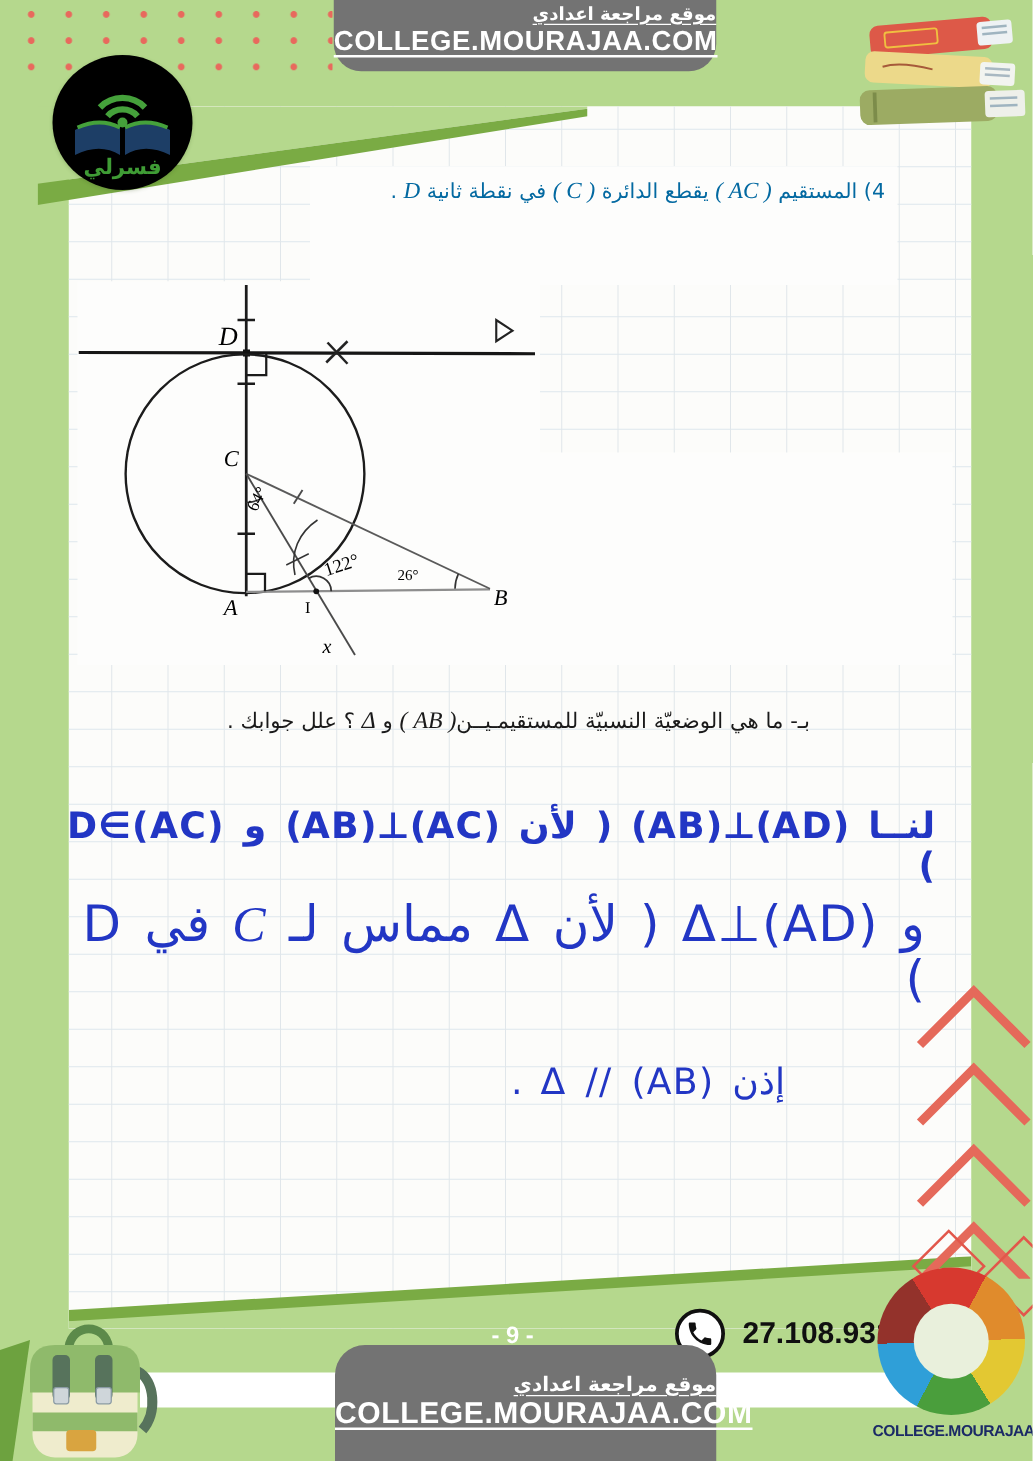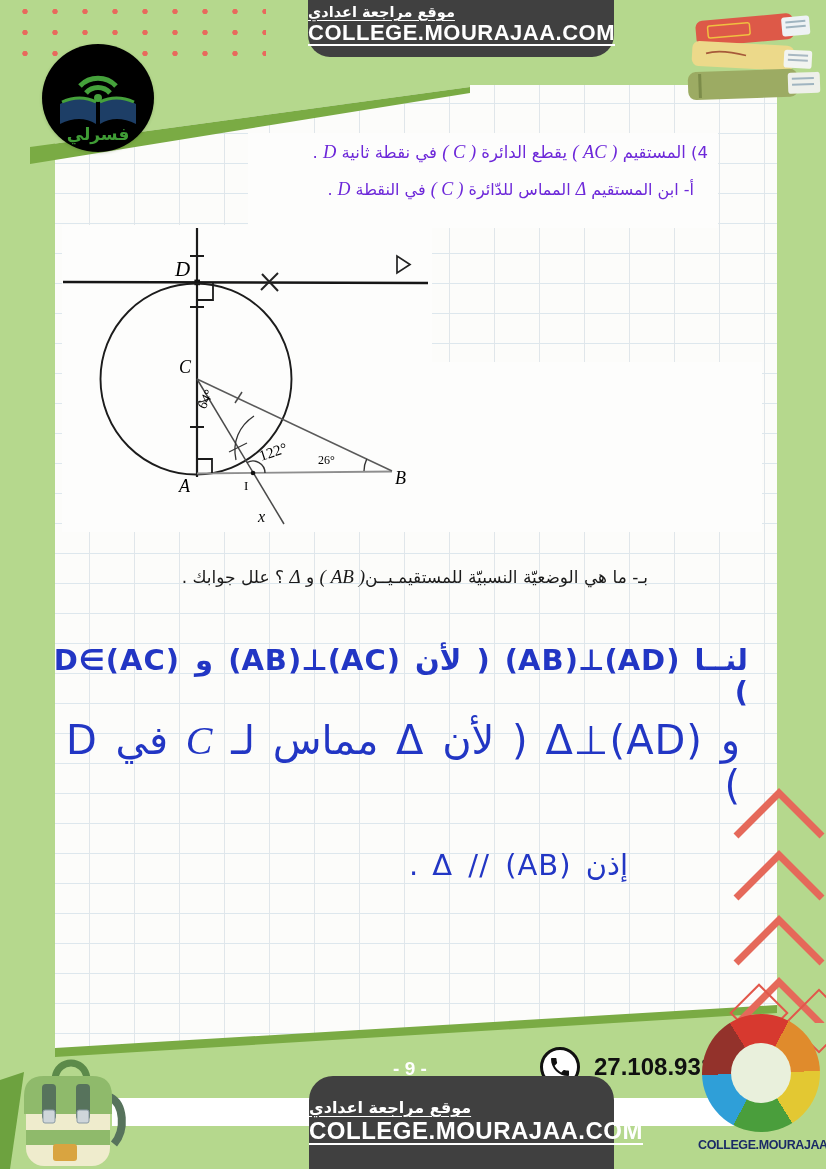--- a/index.html
+++ b/index.html
@@ -11,22 +11,22 @@
   }
   .abs { position:absolute; }
 
   
   .dots {
     left:0; top:0; width:266px; height:58px;
     background-image:radial-gradient(circle, #e8695d 2.4px, transparent 3px);
     background-size:30px 21px; background-position:10px 1px;
   }
   .tab {
-    background:#404040; text-align:left; color:#fff;
-    font-family:"DejaVu Sans", sans-serif; font-weight:bold;margin-left:41px;
+    background:#737373; text-align:right; color:#fff;
+    font-family:"DejaVu Sans", sans-serif; font-weight:bold;
   }
   .tab-top { left:267px; top:0; width:306px; height:57px; border-radius:0 0 22px 22px; padding-top:4px; }
   .tab-bottom { left:268px; top:1076px; width:305px; height:93px; border-radius:24px 24px 0 0; padding-top:22px; z-index:8; }
   .site1 { font-size:14.5px; text-decoration:underline; text-underline-offset:3px; }
   .site2 { font-size:22px; letter-spacing:.5px; text-decoration:underline; text-underline-offset:4px;
            font-family:"Liberation Sans", sans-serif; font-weight:bold; }
 
   
   .page {
     left:55px; top:85px; width:722px; height:978px;
@@ -45,21 +45,21 @@
   .corner-bottom { left:55px; top:1002px; width:722px; height:61px; z-index:2; }
   .corner-bottom .light { position:absolute; inset:0; background:#b5d88d;
       clip-path:polygon(0 53px, 722px 10px, 722px 61px, 0 61px); }
   .corner-bottom .dark { position:absolute; inset:0; background:#7aab44;
       clip-path:polygon(0 46px, 722px 3px, 722px 11px, 0 55px); }
 
   .whitebox { background:#fdfdfc; }
 
   
   .qbox { left:248px; top:133px; width:470px; height:95px; z-index:4;
-          padding:8px 10px 0 10px; direction:rtl; color:#6d28d9; }
+          padding:8px 10px 0 10px; direction:rtl; color:#0369a1; }
   .qline { font-size:16.5px; line-height:1.25; text-align:right; margin-bottom:14px; }
   .qline2 { padding-right:14px; font-size:16px; }
   .pline { left:88px; top:566px; width:560px; z-index:4; direction:rtl;
            font-size:17px; color:#1a1a1a; text-align:right; }
   .m { font-family:"Liberation Serif", serif; font-style:italic; direction:ltr; unicode-bidi:embed; font-size:1.12em; }
   .sc { font-family:"Liberation Serif", serif; font-style:italic; }
 
   
   .hand { direction:rtl; color:#2236c4; z-index:4; text-align:right;
           font-size:29px; word-spacing:5px; line-height:1.1; }
@@ -155,21 +155,20 @@
     <rect x="2" y="64" width="110" height="28" rx="8" fill="#9cab63"></rect>
     <rect x="102" y="68" width="32" height="21" rx="3" fill="#eef0ea"></rect>
     <line x1="106" y1="74" x2="128" y2="74" stroke="#9fb4c0" stroke-width="2"></line>
     <line x1="106" y1="80" x2="128" y2="80" stroke="#9fb4c0" stroke-width="2"></line>
     <line x1="14" y1="66" x2="14" y2="90" stroke="#7c8c4a" stroke-width="3"></line>
   </g>
 </svg>
 
 <div class="abs whitebox qbox">
   <div class="qline"><span>4) المستقيم </span><span class="m">( AC )</span><span> يقطع الدائرة </span><span class="m sc">( C )</span><span> في نقطة ثانية </span><span class="m">D</span><span> .</span></div>
-  <div class="qline qline2"><span>أ-  ابن المستقيم </span><span class="m">Δ</span><span> المماس للدّائرة </span><span class="m sc">( C )</span><span> في النقطة </span><span class="m">D</span><span> .</span></div>
 </div>
 
 <svg class="abs svg-layer" style="left:55px; top:130px;" width="720" height="410" viewBox="0 0 720 410">
   <rect x="7" y="95" width="370" height="307" fill="#fdfdfc"></rect>
   <rect x="175" y="232" width="532" height="170" fill="#fdfdfc"></rect>
 
   <line x1="8" y1="152" x2="373" y2="153" stroke="#161616" stroke-width="2.6"></line>
   <line x1="207" y1="144" x2="223" y2="161" stroke="#222" stroke-width="2"></line>
   <line x1="223" y1="143" x2="206" y2="160" stroke="#222" stroke-width="2"></line>
   <path d="M342,126 L342,143 L355,134.5 Z" fill="none" stroke="#222" stroke-width="1.7"></path>

